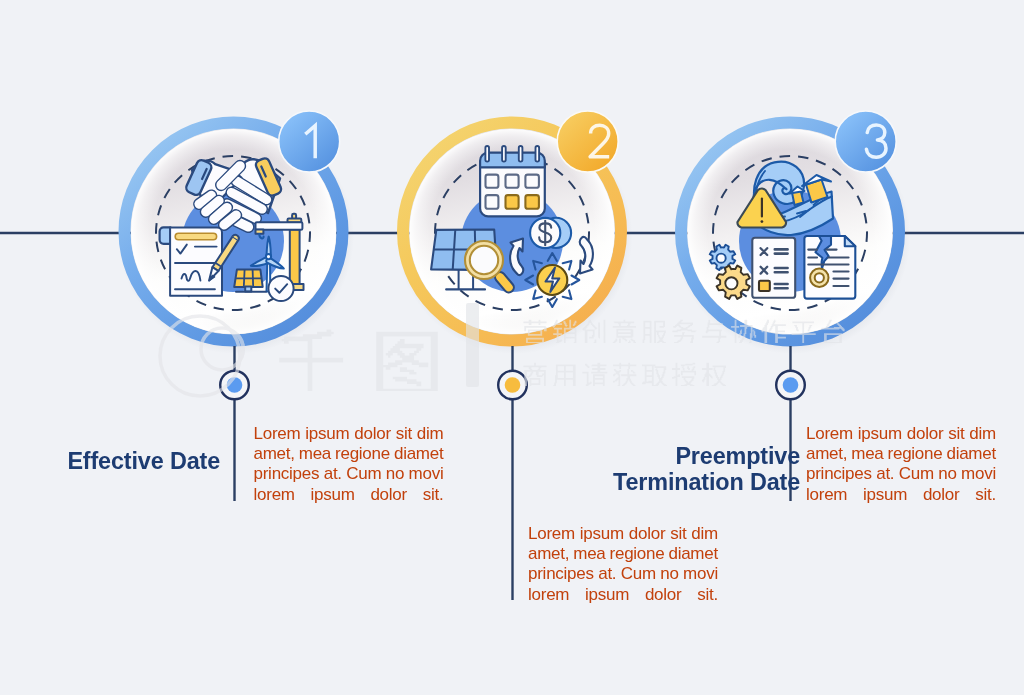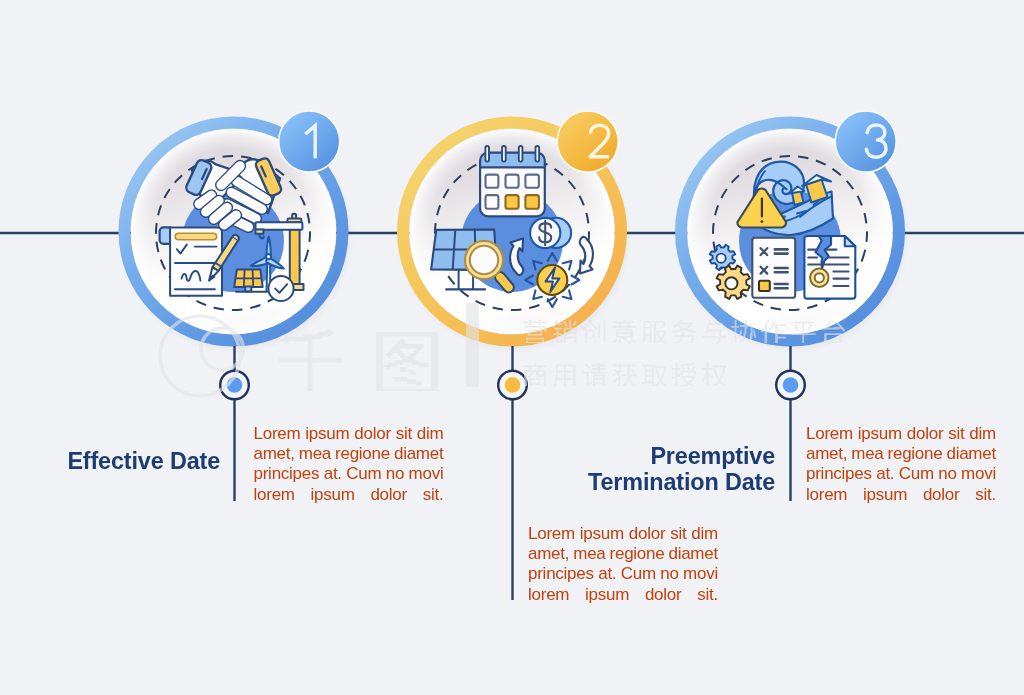--- a/index.html
+++ b/index.html
@@ -364,21 +364,21 @@
       <span class="bl"><span>lorem</span><span>ipsum</span><span>dolor</span><span>sit.</span></span>
     </div>
 
   <div class="txt step-body" style="left:528px;top:524px;width:190px;">
       <span class="bl"><span>Lorem</span><span>ipsum</span><span>dolor</span><span>sit</span><span>dim</span></span>
       <span class="bl"><span>amet,</span><span>mea</span><span>regione</span><span>diamet</span></span>
       <span class="bl"><span>principes</span><span>at.</span><span>Cum</span><span>no</span><span>movi</span></span>
       <span class="bl"><span>lorem</span><span>ipsum</span><span>dolor</span><span>sit.</span></span>
     </div>
 
-  <div class="txt step-title" style="left:457px;top:444px;width:318px;">Preemptive
+  <div class="txt step-title" style="left:482px;top:444px;width:318px;">Preemptive
 Termination Date</div>
   <div class="txt step-body" style="left:806px;top:424px;width:190px;">
       <span class="bl"><span>Lorem</span><span>ipsum</span><span>dolor</span><span>sit</span><span>dim</span></span>
       <span class="bl"><span>amet,</span><span>mea</span><span>regione</span><span>diamet</span></span>
       <span class="bl"><span>principes</span><span>at.</span><span>Cum</span><span>no</span><span>movi</span></span>
       <span class="bl"><span>lorem</span><span>ipsum</span><span>dolor</span><span>sit.</span></span>
     </div>
 
 <svg class="layer" id="watermark" viewBox="0 0 1024 695">
   <g opacity="0.62" fill="#e2e4e8">

